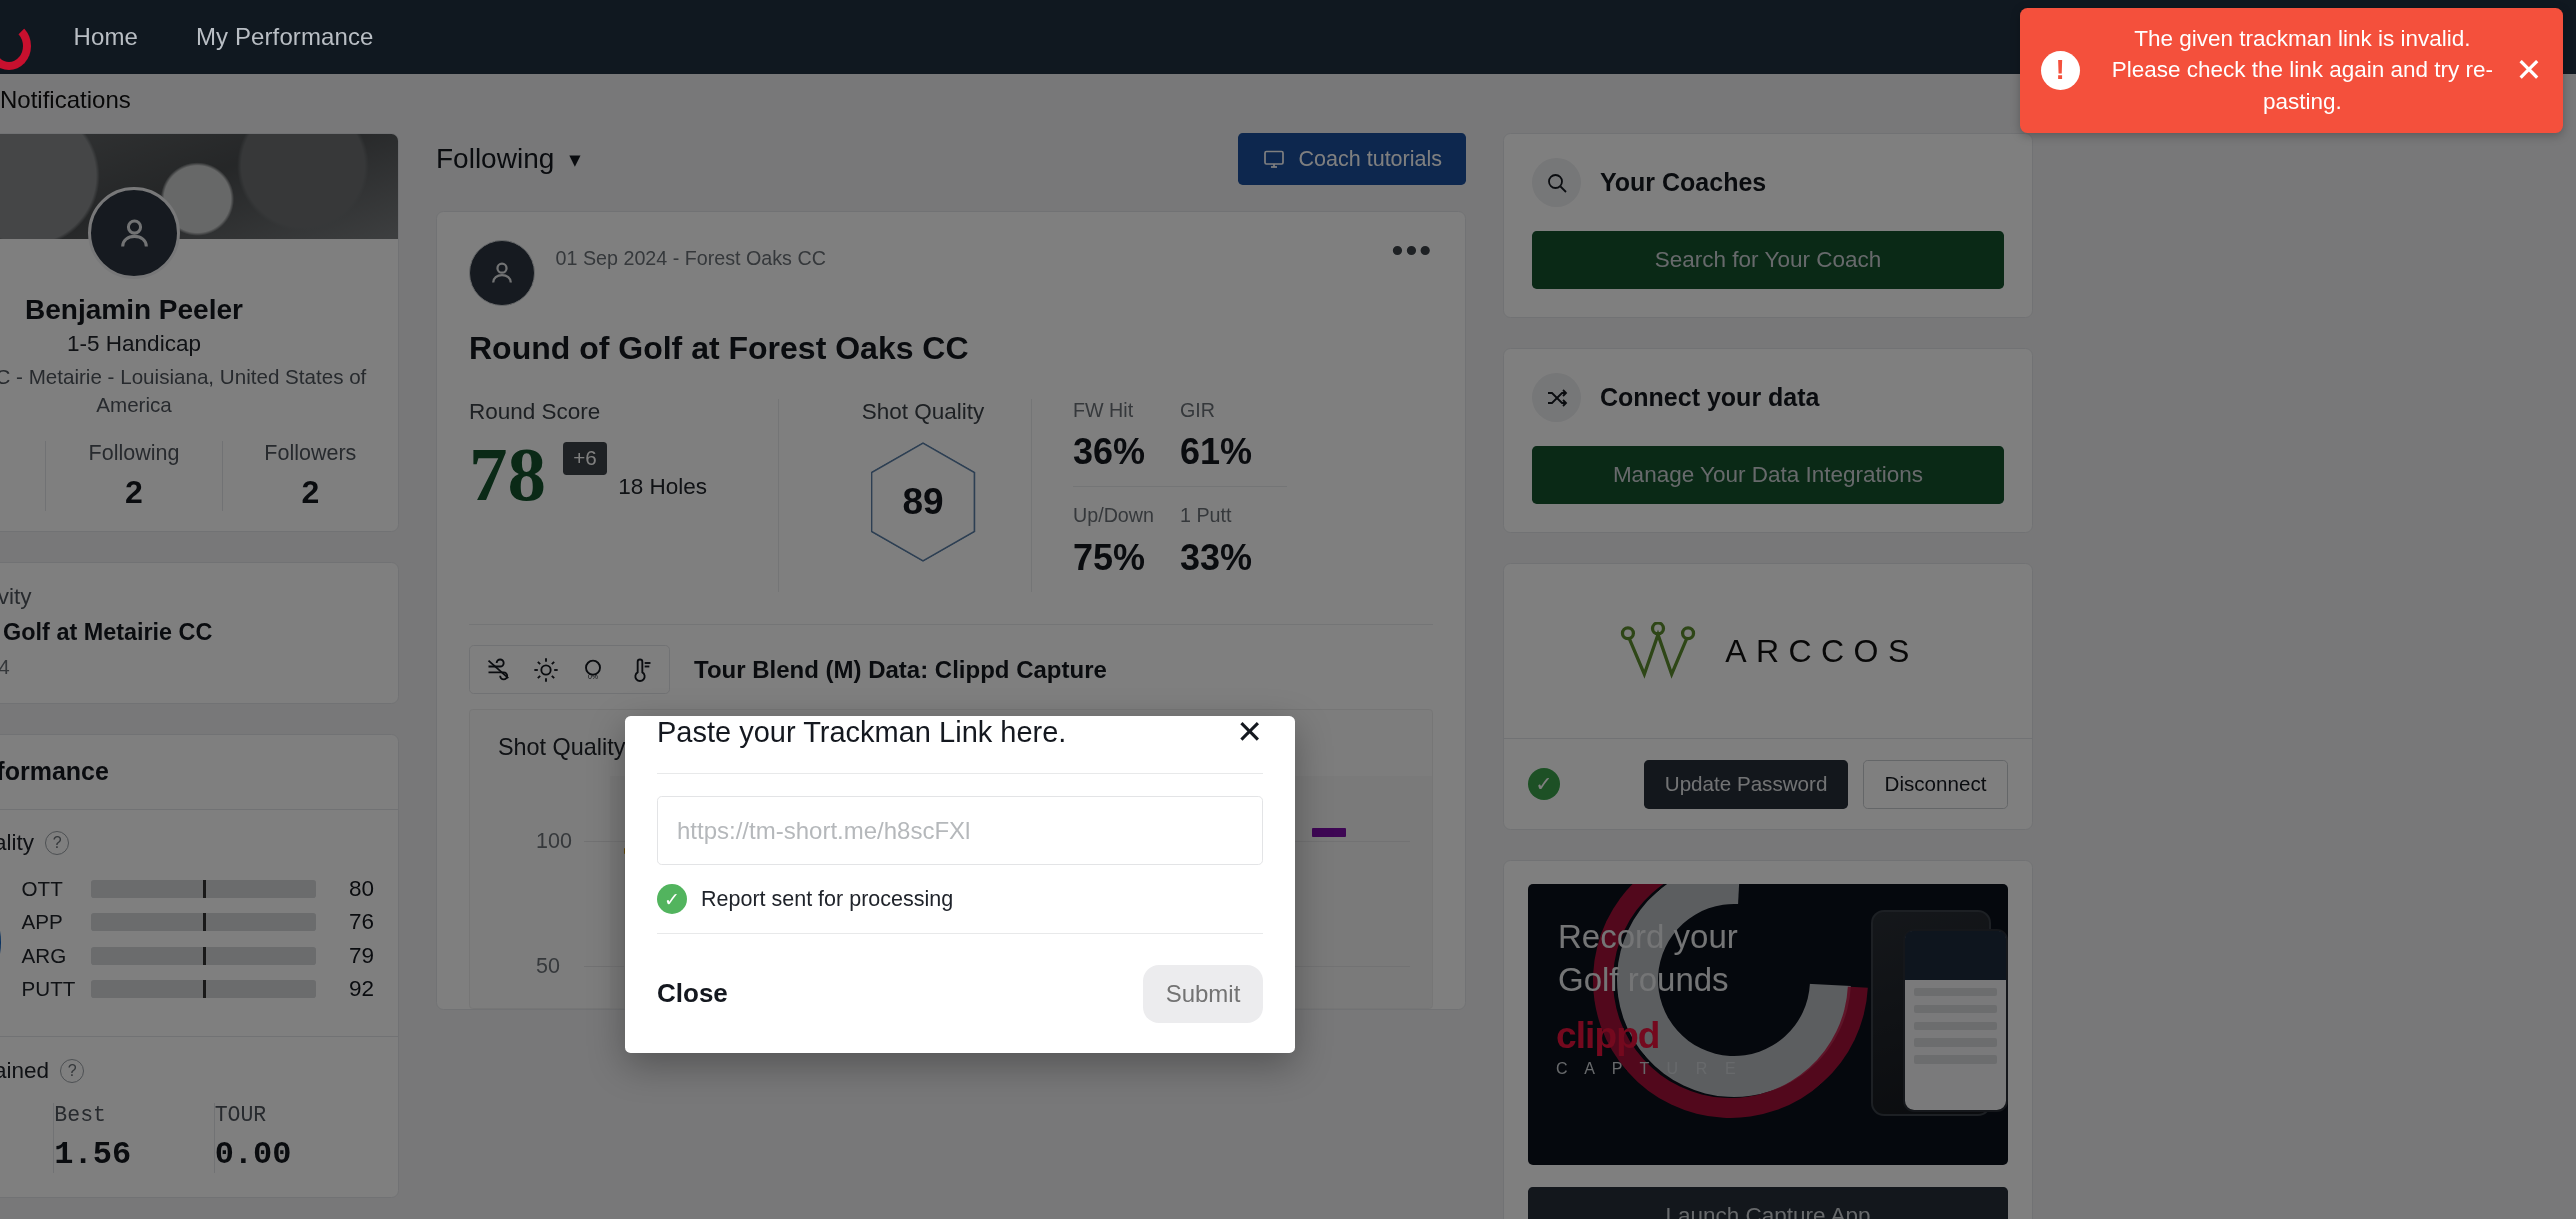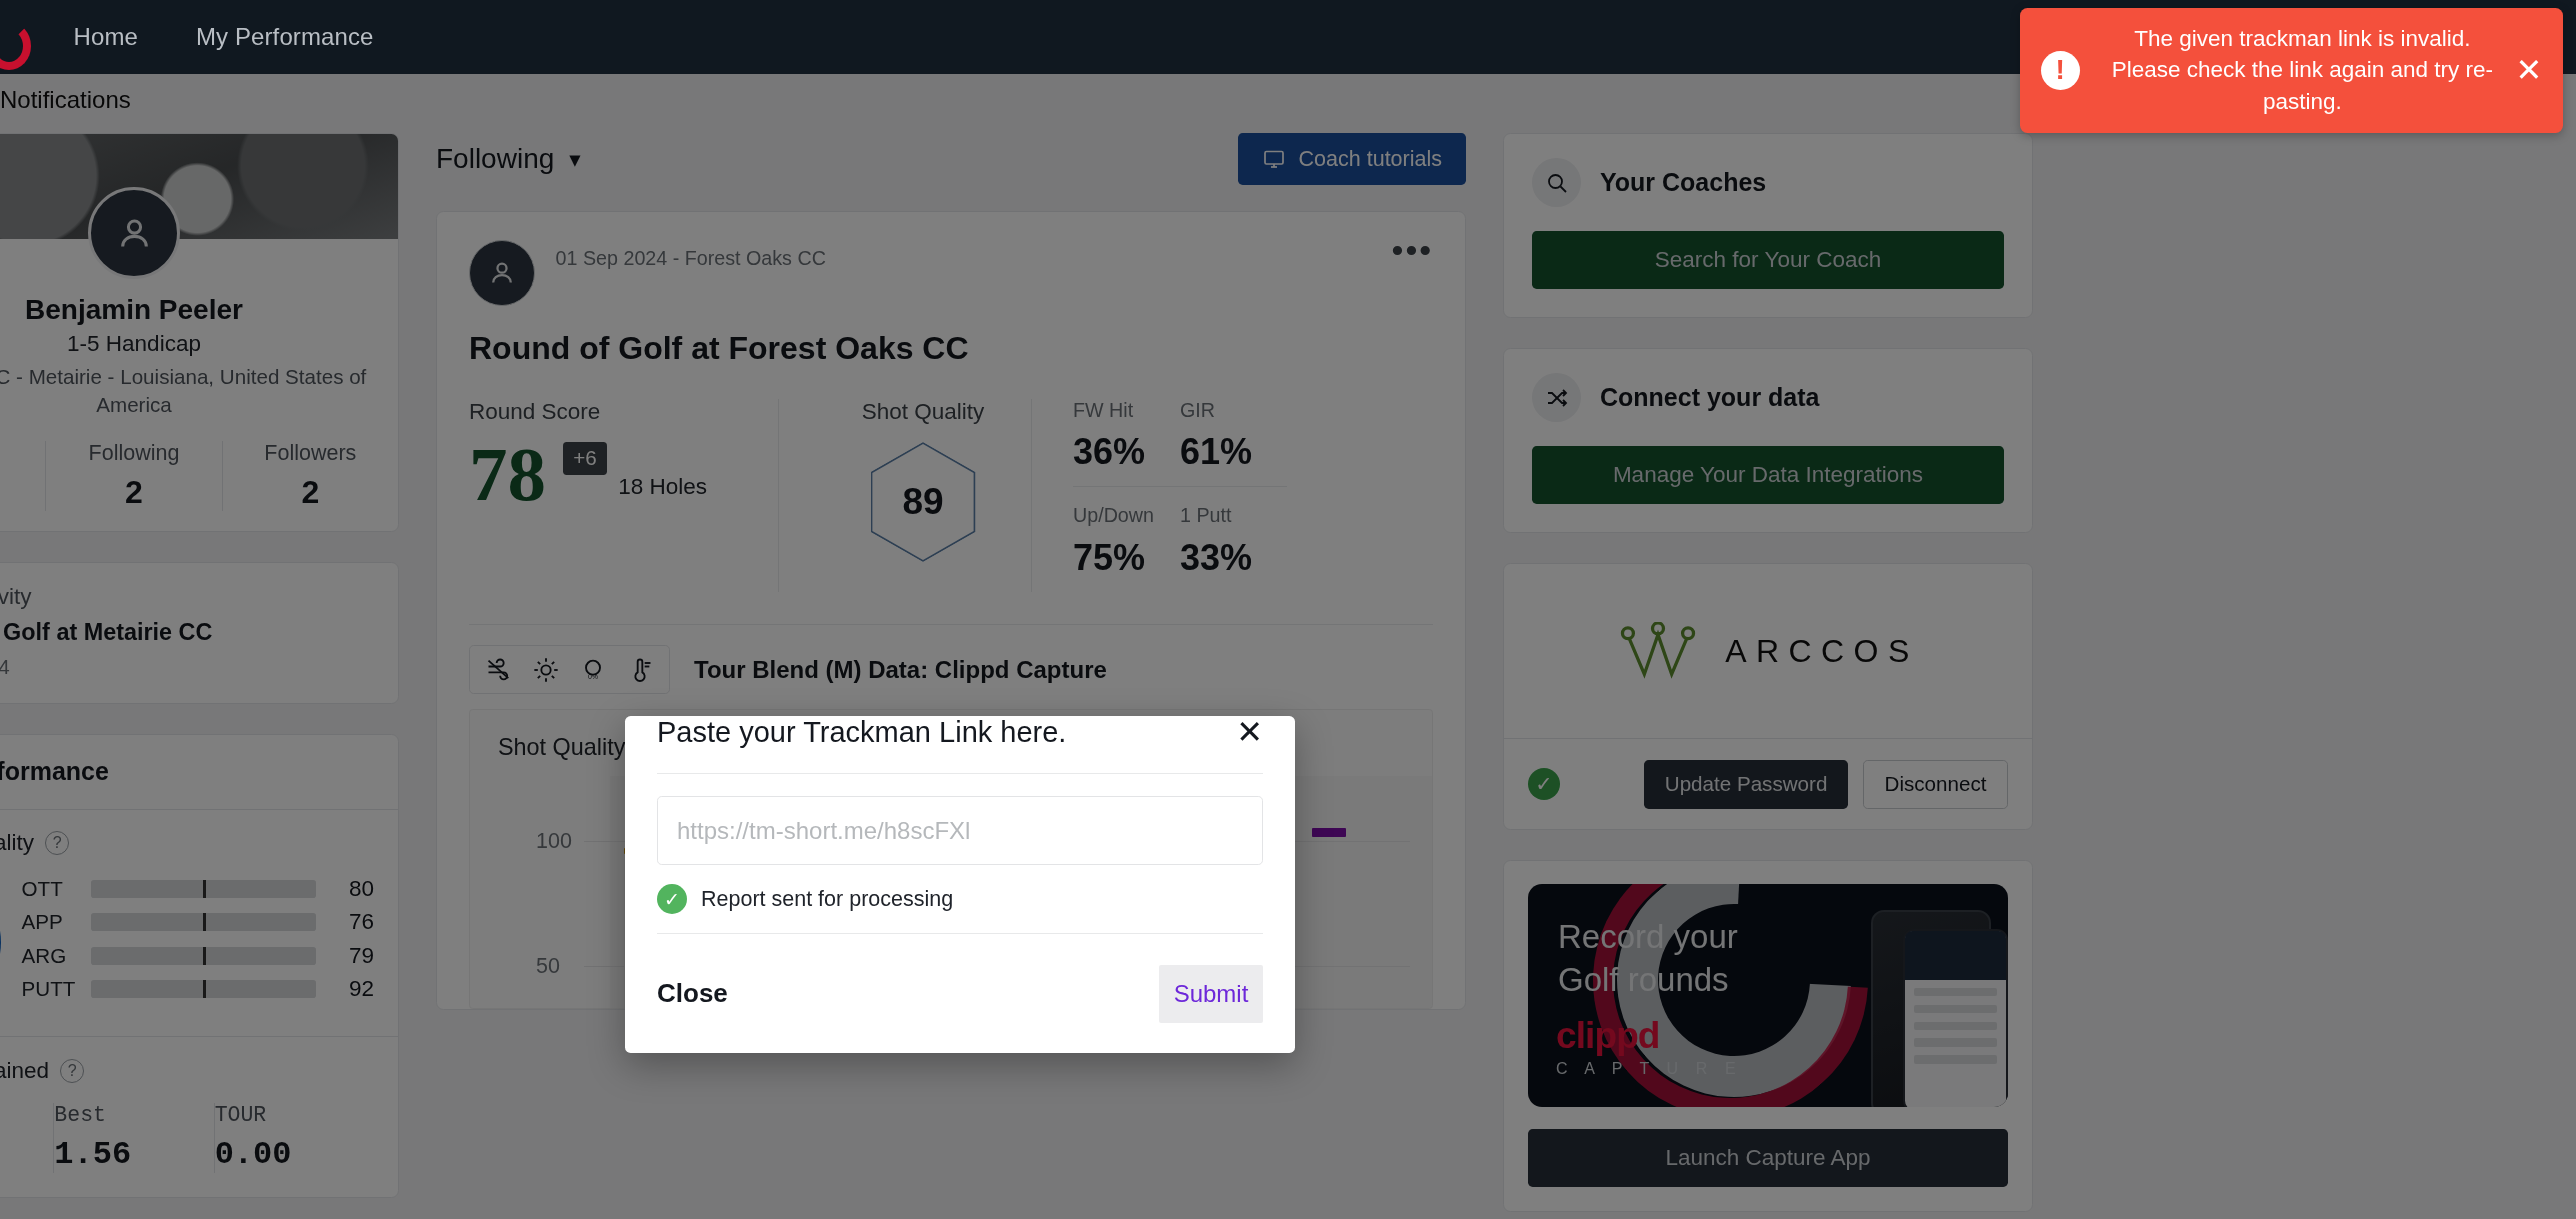--- a/index.html
+++ b/index.html
@@ -278,21 +278,21 @@
     background: #262e38; color: #e4e6e8; border: none; border-radius: 4.7px;
     height: 49px; padding: 0 20.6px; font-size: 20.6px; cursor: pointer; font-family: inherit;
   }
   #btn-disc {
     background: #fff; color: #14181f; border: 0.9px solid #c9ccd0; border-radius: 4.7px;
     height: 49px; padding: 0 20.6px; font-size: 20.6px; margin-left: 15px; cursor: pointer; font-family: inherit;
   }
 
   #promo-card { padding: 22.5px 24px 24px; }
   #promo-banner {
-    height: 223px; border-radius: 14px; position: relative; overflow: hidden;
+    height: 281px; border-radius: 5px; position: relative; overflow: hidden;
     background: #0b111b;
   }
   #promo-c {
     position: absolute; right: 157px; top: -20.6px;
     width: 234px; height: 234px; border-radius: 50%;
     border: 41px solid #b8bcc0; border-right-color: transparent;
     transform: rotate(-42deg);
   }
   #promo-c2 {
     position: absolute; right: 140px; top: -41px;
@@ -350,22 +350,22 @@
   }
   #status-txt { margin-left: 14px; font-size: 21.5px; color: #20242b; }
   #modal-div-bot { height: 0.9px; background: #e8e9ea; }
   #modal-foot { flex: 1; display: flex; align-items: center; }
   #btn-close {
     background: none; border: none; font-size: 26px; font-weight: bold;
     color: #14181f; cursor: pointer; font-family: inherit; padding: 0;
   }
   #modal-foot-spacer { flex: 1; }
   #btn-submit {
-    background: #ececee; color: #6d28d9; border: none; border-radius: 2px;
-    height: 58px; width: 104px; font-size: 24px; cursor: default; font-family: inherit;
+    background: #ececee; color: #737373; border: none; border-radius: 16px;
+    height: 58px; width: 120px; font-size: 24px; cursor: default; font-family: inherit;
   }
 </style>
 </head>
 <body>
 
 <div id="app">
 
   <div id="dim"></div>
 
   <div id="topnav">

